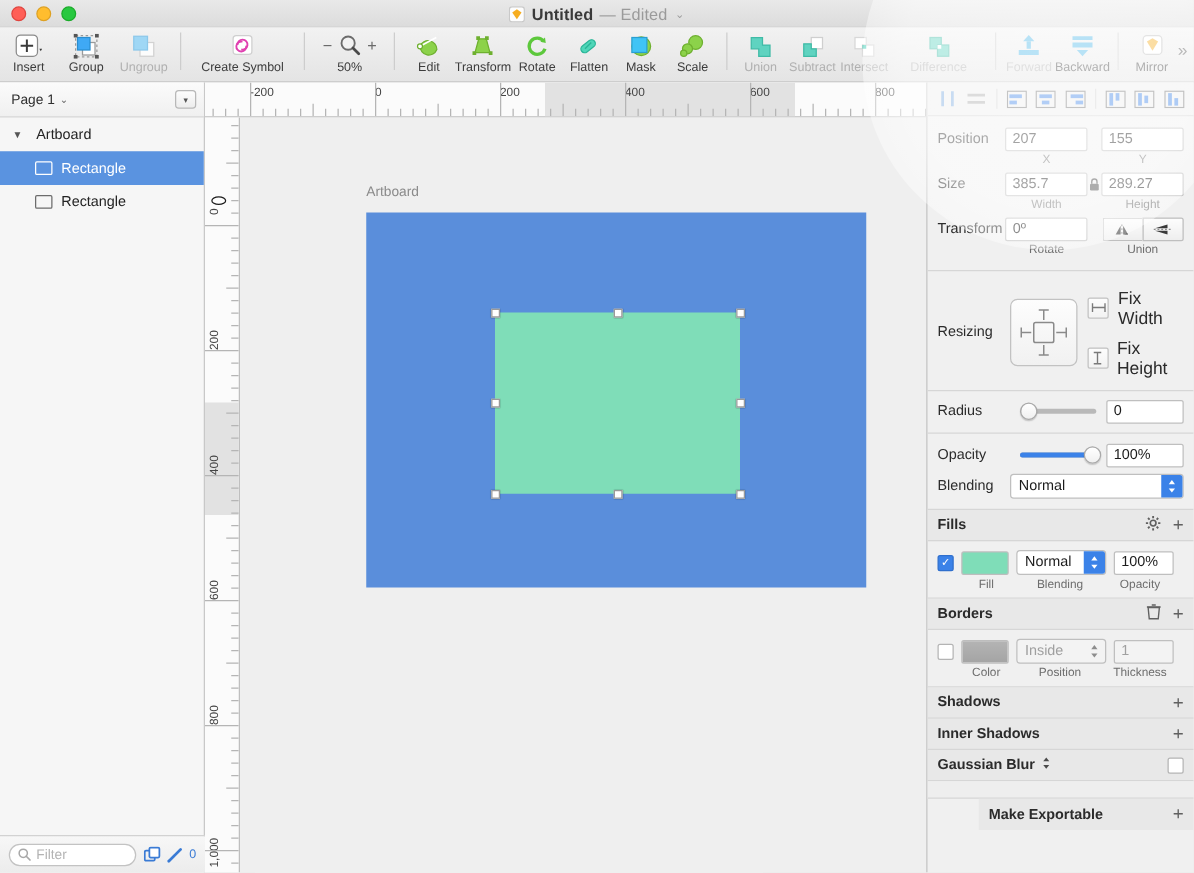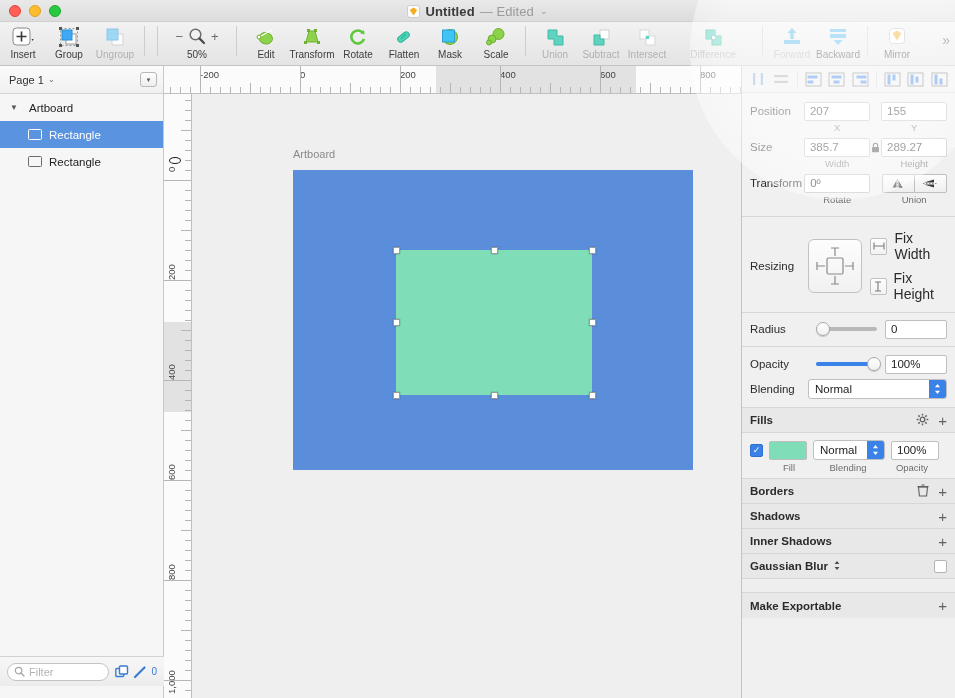--- a/index.html
+++ b/index.html
@@ -91,21 +91,21 @@
     width: 16px; text-align: center; font-size: 8px; color: #555; margin-left: 6px;
   }
   .layer-row .sq-icon {
     width: 14px; height: 11px; border: 1.4px solid #6c6c6c; border-radius: 1.5px;
     margin-left: 6px; background: transparent;
   }
   .layer-row.selected .sq-icon { border-color: #fff; }
   .layer-row .lname { margin-left: 7px; }
 
   .filter-bar {
-    position: absolute; bottom: 12px; left: 0; width: 164px; height: 30px;
+    position: absolute; bottom: 0; left: 0; width: 164px; height: 30px;
     border-top: 1px solid #d2d2d2;
     background: linear-gradient(#f7f7f7,#ececec);
     display: flex; align-items: center; padding: 0 7px;
   }
   .filter-input {
     flex: 1; height: 18px; border: 1px solid #c3c3c3; border-radius: 9px;
     background: #fff; display: flex; align-items: center; padding: 0 6px; gap: 4px;
   }
   .filter-ph { font-size: 11px; color: #b3b3b3; }
   .filter-tools { display: flex; align-items: center; gap: 4px; margin-left: 6px; }
@@ -317,20 +317,30 @@
       <div class="tbi dim">
         <span class="ic">
           <svg width="24" height="20" viewBox="0 0 24 20">
             <rect x="9" y="7" width="11" height="11" fill="#fcfcfc" stroke="#d2d2d2"></rect>
             <rect x="4" y="2" width="11" height="11" fill="#9fd7f5" stroke="#8cc8ea"></rect>
           </svg>
         </span>
         <span class="lb">Ungroup</span>
       </div>
       <div class="tb-sep"></div>
+      <div class="tbi wide">
+        <span class="ic">
+          <svg width="22" height="20" viewBox="0 0 22 20">
+            <rect x="3.5" y="1.5" width="15" height="15" rx="2.5" fill="#fff" stroke="#cfcfcf"></rect>
+            <path d="M7 9 a4 4 0 1 1 3 3.6" fill="none" stroke="#e040b0" stroke-width="1.5"></path>
+            <path d="M14 5.5 a4 4 0 1 1 -3 -3.2" fill="none" stroke="#e040b0" stroke-width="1.5" transform="translate(0,4)"></path>
+          </svg>
+        </span>
+        <span class="lb">Create Symbol</span>
+      </div>
       <div class="tb-sep"></div>
     </div>
 
     <div class="tbi zoom">
       <span class="zoomrow">
         <span class="zsign">−</span>
         <span>
           <svg width="18" height="18" viewBox="0 0 18 18">
             <circle cx="7.5" cy="7.5" r="5.3" fill="#f2f2f2" stroke="#6c6c6c" stroke-width="1.5"></circle>
             <path d="M11.4 11.4 L16 16" stroke="#4a4a4a" stroke-width="2.2" stroke-linecap="round"></path>
@@ -921,20 +931,42 @@
       <span class="sec-actions">
         <span>
           <svg width="12" height="13" viewBox="0 0 12 13">
               <path d="M1.5 3 h9 l-0.9 9 h-7.2 Z" fill="none" stroke="#606060" stroke-width="1.1"></path>
               <path d="M0.5 2.6 h11 M4.4 1 h3.2" stroke="#606060" stroke-width="1.1"></path>
             </svg>
         </span>
         <span class="plus">+</span>
       </span>
     </div>
+    <div style="border-bottom:1px solid #d6d6d6; padding-bottom:5px;">
+      <div class="fill-row">
+        <span class="cb"></span>
+        <span class="swatch" id="border-swatch" style="background: linear-gradient(rgb(180, 180, 180), rgb(164, 164, 164));"></span>
+        <span class="popup disabled" style="width:72px;">
+          <span>Inside</span>
+          <span class="pbtn">
+            <svg width="7" height="12" viewBox="0 0 7 12">
+                <path d="M3.5 1 L6 4.3 H1 Z" fill="#8d8d8d"></path>
+                <path d="M3.5 11 L6 7.7 H1 Z" fill="#8d8d8d"></path>
+              </svg>
+          </span>
+        </span>
+        <span class="fld" style="width:48px; color:#a0a0a0; background:#f3f3f3;">1</span>
+      </div>
+      <div class="fill-subs">
+        <span style="width:19px"></span>
+        <span class="sub" style="width:40px">Color</span>
+        <span class="sub" style="width:78px">Position</span>
+        <span class="sub" style="width:50px">Thickness</span>
+      </div>
+    </div>
 
     <div class="sec-hd">
       <span class="sec-title">Shadows</span>
       <span class="sec-actions">
         <span class="plus">+</span>
       </span>
     </div>
 
     <div class="sec-hd">
       <span class="sec-title">Inner Shadows</span>
@@ -949,21 +981,21 @@
         <svg width="8" height="11" viewBox="0 0 8 11">
             <path d="M4 1 L6.4 4 H1.6 Z" fill="#4a4a4a"></path>
             <path d="M4 10 L6.4 7 H1.6 Z" fill="#4a4a4a"></path>
           </svg>
       </span>
       <span class="blur-box"></span>
     </div>
 
     <div class="spacer-sec"></div>
 
-    <div class="sec-hd" style="border-bottom:none;">
+    <div class="sec-hd" style="border-bottom:none;margin-left:41px;">
       <span class="sec-title">Make Exportable</span>
       <span class="sec-actions">
         <span class="plus">+</span>
       </span>
     </div>
   </div>
 
   <div class="spotlight"></div>
 </div>
 

